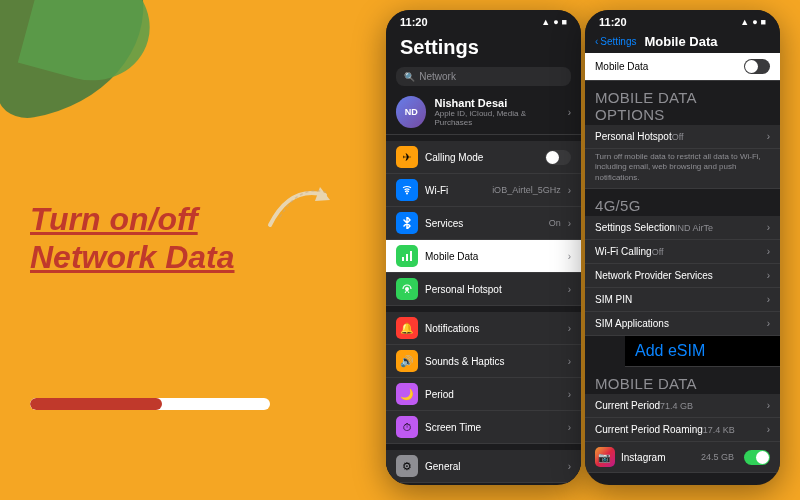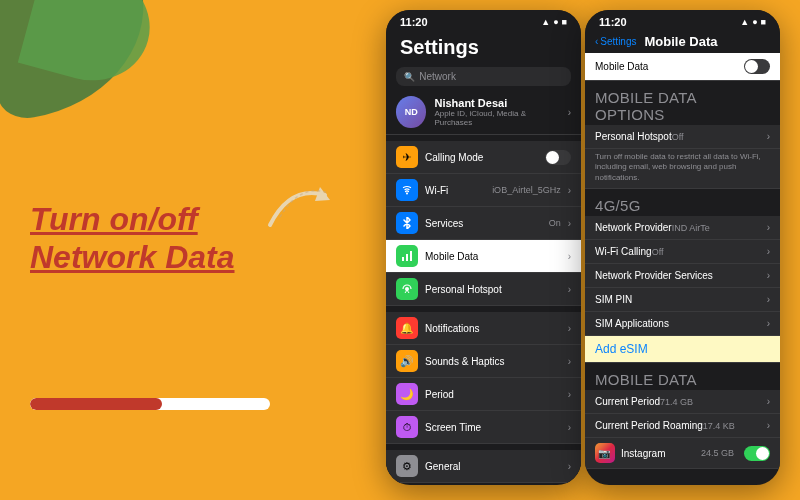--- a/index.html
+++ b/index.html
@@ -321,23 +321,24 @@
       font-size: 8px;
       color: #8e8e93;
       padding: 3px 10px 5px;
       background: #2c2c2e;
       border-bottom: 0.5px solid #3a3a3c;
       line-height: 1.3;
     }
     .add-esim {
       padding: 6px 10px;
       color: #0a84ff;
-      font-size: 12px;
-      background: #fef9c3;
+      font-size: 16px;
+      background: #000000;
       border-bottom: 0.5px solid #3a3a3c;
+      margin-left: 40px;
     }
 
     .inst-row {
       display: flex;
       align-items: center;
       gap: 6px;
       padding: 5px 10px;
       background: #2c2c2e;
       border-bottom: 0.5px solid #3a3a3c;
     }
@@ -543,21 +544,21 @@
       <span class="chevron" style="color:#8e8e93;font-size:10px">›</span>
     </div>
 
     <div class="md-desc">
       Turn off mobile data to restrict all data to Wi-Fi, including email, web browsing and push notifications.
     </div>
 
     <div class="section-header">4G/5G</div>
 
     <div class="md-item">
-      <span class="md-label">Network Provider</span>
+      <span class="md-label">Settings Selection</span>
       <span class="md-value">IND AirTe</span>
       <span class="chevron" style="color:#8e8e93;font-size:10px">›</span>
     </div>
 
     <div class="md-item">
       <span class="md-label">Wi-Fi Calling</span>
       <span class="md-value">Off</span>
       <span class="chevron" style="color:#8e8e93;font-size:10px">›</span>
     </div>
 

